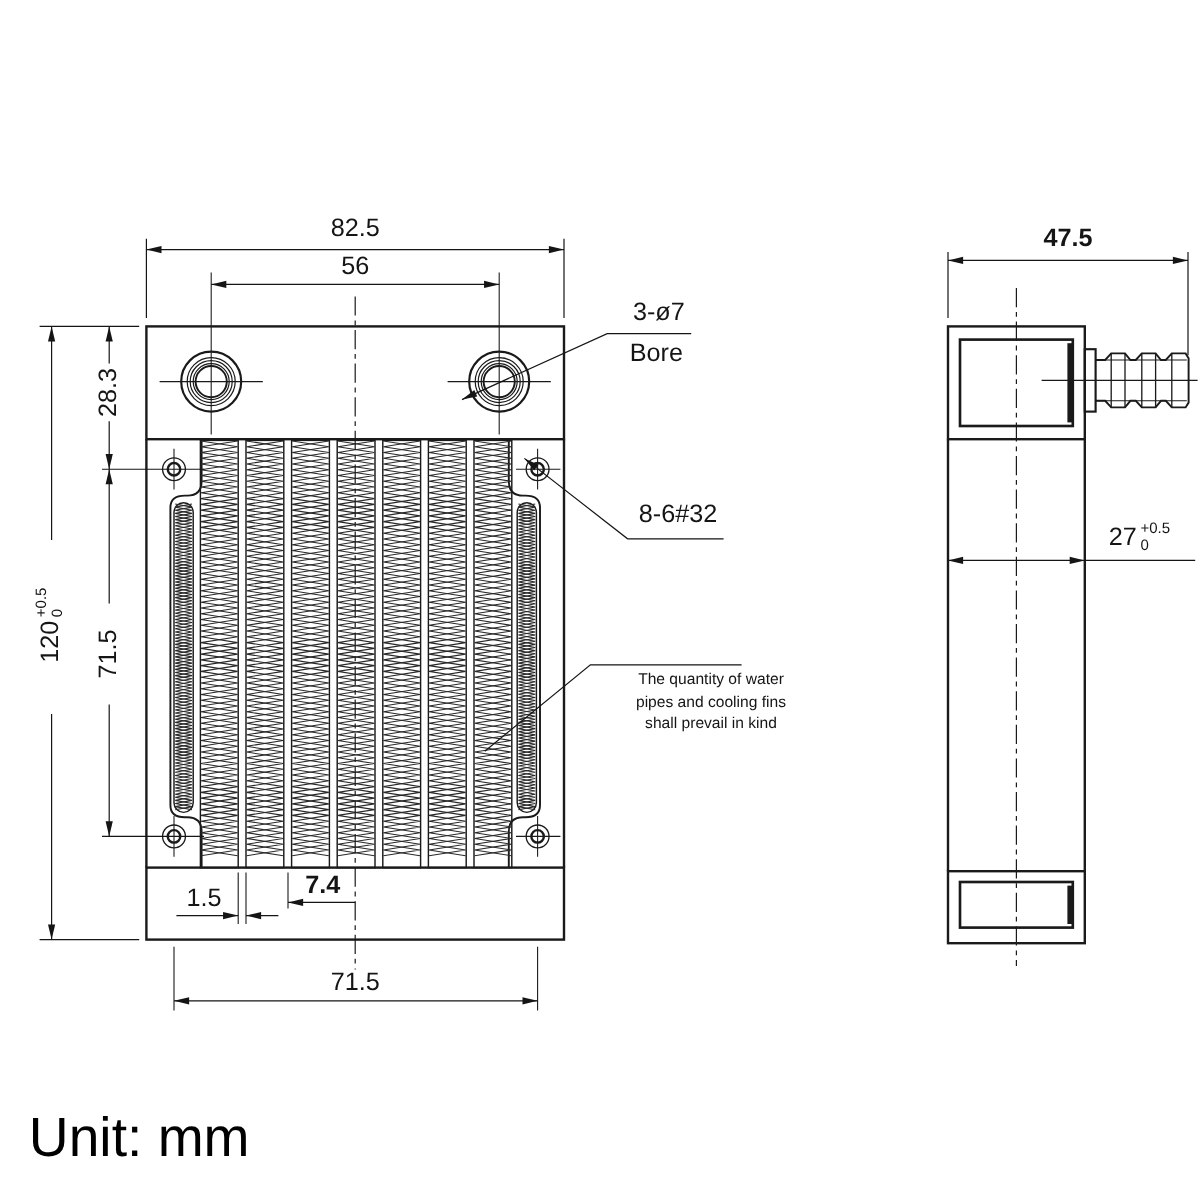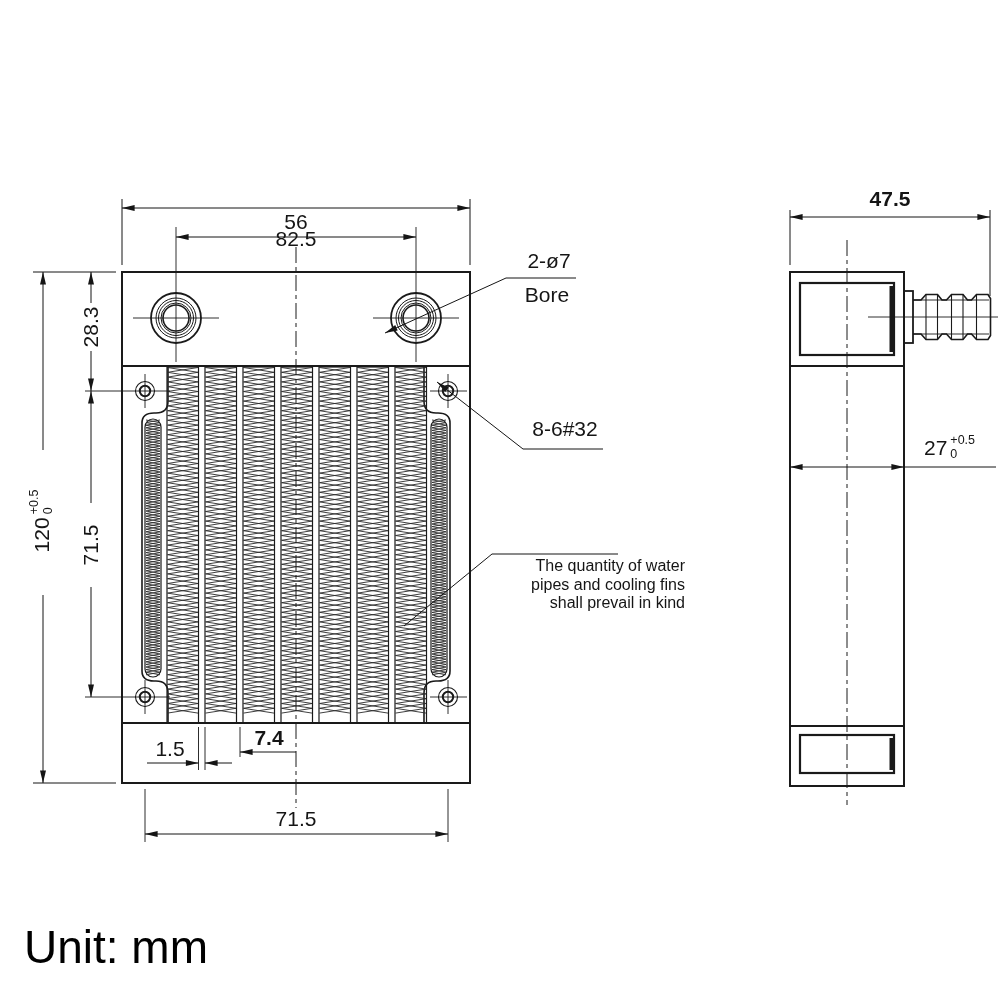--- a/index.html
+++ b/index.html
@@ -6,21 +6,21 @@
   .canvas{position:relative;width:1000px;height:1000px;background:#ffffff;
           font-family:"Liberation Sans",sans-serif;color:#111;overflow:hidden;}
   .canvas svg{position:absolute;left:0;top:0;}
   .lbl{position:absolute;color:#151515;text-align:center;white-space:nowrap;}
   .dim{font-size:21px;line-height:1.05;}
   .rot{display:flex;align-items:center;justify-content:center;
        transform:rotate(-90deg);transform-origin:50% 50%;}
   .stack{display:flex;align-items:center;justify-content:center;gap:3px;}
   .tol{display:inline-flex;flex-direction:column;align-items:flex-start;
        font-size:12.5px;line-height:1.1;}
-  .note{font-size:16px;line-height:18.5px;text-align:right;}
+  .note{font-size:13px;line-height:18.5px;text-align:center;}
   .unit{font-size:46px;color:#000;}
 </style>
 </head>
 <body>
 
 <div class="canvas">
 
 <svg width="1000" height="1000" viewBox="0 0 1000 1000">
   <defs>
     <marker id="ah" orient="auto" markerUnits="userSpaceOnUse" markerWidth="15" markerHeight="9" refX="13.2" refY="4">
@@ -184,41 +184,41 @@
     <line x1="904" y1="467" x2="996" y2="467"></line>
 
     <path d="M385,333 L506,278 L576,278" marker-start="url(#ahs)"></path>
 
     <path d="M437,382 L523,449 L603,449" marker-start="url(#ahs)"></path>
 
     <path d="M404,626 L492,554 L618,554"></path>
   </g>
 </svg>
 
-<div class="lbl dim" style="left:256px;top:180px;width:80px;margin-top:48px;">82.5</div>
+<div class="lbl dim" style="left:256px;top:180px;width:80px;">82.5</div>
 <div class="lbl dim" style="left:262px;top:211px;width:68px;">56</div>
 
 <div class="lbl dim rot" style="left:46px;top:316px;width:90px;height:22px;">28.3</div>
 <div class="lbl dim rot" style="left:46px;top:534px;width:90px;height:22px;">71.5</div>
 
 <div class="lbl dim rot" style="left:-18px;top:506px;width:120px;height:30px;">
   <span class="stack">
     <span>120</span>
     <span class="tol">
       <span>+0.5</span>
       <span>0</span>
     </span>
   </span>
 </div>
 
 <div class="lbl dim" style="left:145px;top:738px;width:50px;">1.5</div>
 <div class="lbl dim" style="left:244px;top:727px;width:50px;font-weight:bold;">7.4</div>
 <div class="lbl dim" style="left:258px;top:808px;width:76px;">71.5</div>
 
-<div class="lbl dim" style="left:512px;top:250px;width:74px;">2-ø7</div>
+<div class="lbl dim" style="left:512px;top:250px;width:74px;">3-ø7</div>
 <div class="lbl dim" style="left:512px;top:284px;width:70px;">Bore</div>
 <div class="lbl dim" style="left:520px;top:418px;width:90px;">8-6#32</div>
 
 <div class="lbl note" style="left:500px;top:557px;width:185px;">
   <div>The quantity of water</div>
   <div>pipes and cooling fins</div>
   <div>shall prevail in kind</div>
 </div>
 
 <div class="lbl dim" style="left:852px;top:188px;width:76px;font-weight:bold;">47.5</div>

